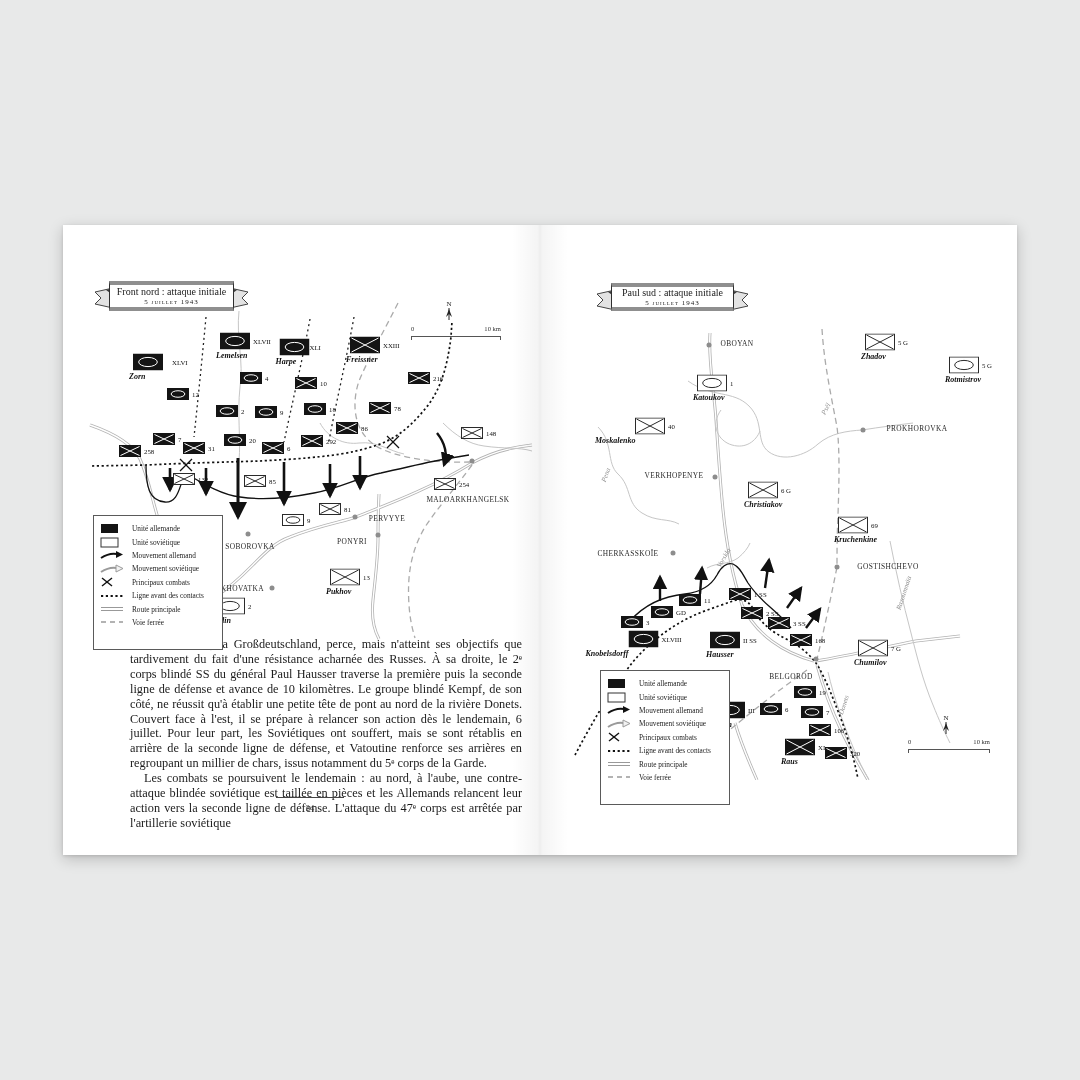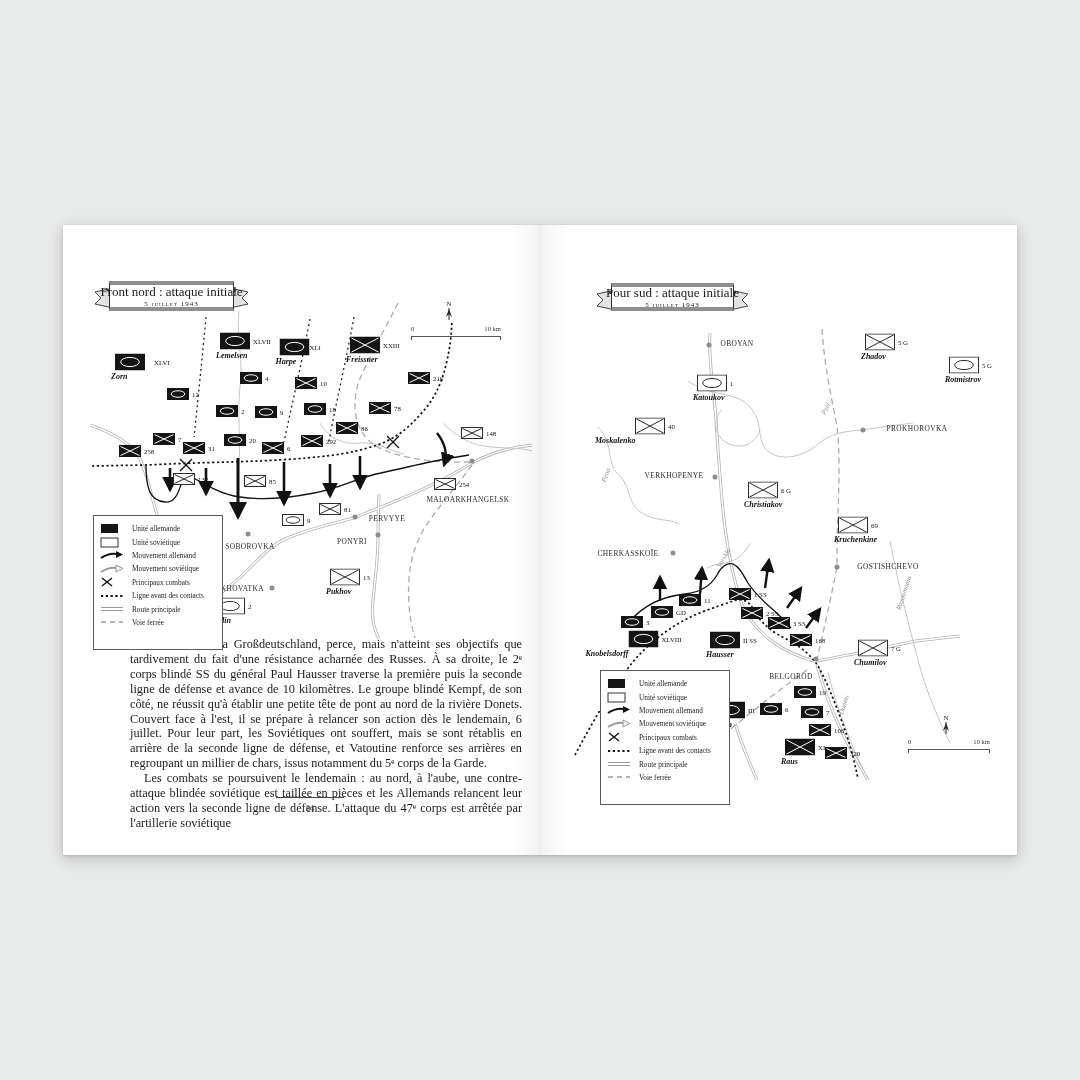--- a/index.html
+++ b/index.html
@@ -14,21 +14,21 @@
   .map{position:absolute;}
   .map-art{position:absolute;left:0;top:0;}
   
   .banner{position:absolute;z-index:3;}
   .banner .tail{position:absolute;top:4px;}
   .banner .tail-l{left:0;}
   .banner .tail-r{right:0;}
   .banner-box{position:absolute;left:14px;right:14px;top:0;bottom:0;background:#fff;border:1px solid #2e2e2e;
           border-top:4px solid #8f8f8f;border-bottom:4px solid #8f8f8f;display:flex;flex-direction:column;
           align-items:center;justify-content:center;line-height:1.18;}
-  .banner-l1{font-size:13px;color:#1a1a1a;white-space:nowrap;}
+  .banner-l1{font-size:10px;color:#1a1a1a;white-space:nowrap;}
   .banner-l2{font-size:7px;font-variant:small-caps;letter-spacing:1px;color:#1a1a1a;white-space:nowrap;}
   
   .layer{position:absolute;left:0;top:0;width:100%;height:100%;}
   .unit{position:absolute;transform:translate(-50%,-50%);z-index:2;}
   .unit svg{display:block;}
   .unum{position:absolute;left:calc(100% + 3px);top:50%;transform:translateY(-50%);font-size:6.8px;color:#111;white-space:nowrap;}
   .uname{position:absolute;top:calc(100% + 1px);left:-4px;font-size:8px;font-weight:bold;font-style:italic;color:#111;white-space:nowrap;}
   .tdot{position:absolute;width:5px;height:5px;border-radius:50%;background:#8d8d8d;transform:translate(-50%,-50%);z-index:1;}
   .tlabel{position:absolute;transform:translate(-50%,-50%);font-size:7.4px;letter-spacing:.4px;color:#2a2a2a;white-space:nowrap;z-index:1;}
   .rlabel{position:absolute;font-size:7px;font-style:italic;color:#8f8f8f;white-space:nowrap;z-index:1;}
@@ -132,21 +132,21 @@
             <polygon points="5,1 2,9 5,6 8,9" fill="#222"></polygon>
           </svg>
         </div>
         <div class="scalebar" style="left:323px;top:50px;width:90px;">
           <span class="s0">0</span>
           <span class="s1">10 km</span>
           <div class="sline"></div>
         </div>
 
         <div class="layer">
-            <div class="unit lg" style="left: 45px; top: 87px; width: 36px; height: 17px;">
+            <div class="unit lg" style="left: 63px; top: 87px; width: 36px; height: 17px;">
               <svg width="30" height="17">
                 <rect x="0.5" y="0.5" width="29" height="16" fill="#141414" stroke="#141414" stroke-width="1"></rect>
                 <ellipse cx="15" cy="8.5" rx="9.3" ry="4.59" fill="none" stroke="#ffffff" stroke-width="1"></ellipse>
               </svg>
               <span class="unum">XLVI</span>
               <span class="uname">Zorn</span>
             </div>
             <div class="unit lg" style="left: 147px; top: 66px; width: 30px; height: 17px;">
               <svg width="30" height="17">
                 <rect x="0.5" y="0.5" width="29" height="16" fill="#141414" stroke="#141414" stroke-width="1"></rect>
@@ -496,21 +496,21 @@
         <div class="banner" style="left:37px;top:8px;width:151px;height:28px;">
           <svg class="tail tail-l" width="18" height="26">
             <polygon points="18,3 0,7 6,13 0,19 18,23" fill="#e3e3e3" stroke="#444" stroke-width="1"></polygon>
             <polygon points="18,3 18,10 11,5" fill="#3c3c3c"></polygon>
           </svg>
           <svg class="tail tail-r" width="18" height="26">
             <polygon points="0,3 18,7 12,13 18,19 0,23" fill="#e3e3e3" stroke="#444" stroke-width="1"></polygon>
             <polygon points="0,3 0,10 7,5" fill="#3c3c3c"></polygon>
           </svg>
           <div class="banner-box">
-            <div class="banner-l1">Pour sud : attaque initiale</div>
+            <div class="banner-l1">Paul sud : attaque initiale</div>
             <div class="banner-l2">5 juillet 1943</div>
           </div>
         </div>
 
         <div class="north" style="left:381px;top:440px;">
           <span class="nlabel">N</span>
           <svg width="10" height="13">
             <path d="M5,0 L5,12" stroke="#222" stroke-width="1"></path>
             <polygon points="5,1 2,9 5,6 8,9" fill="#222"></polygon>
           </svg>

